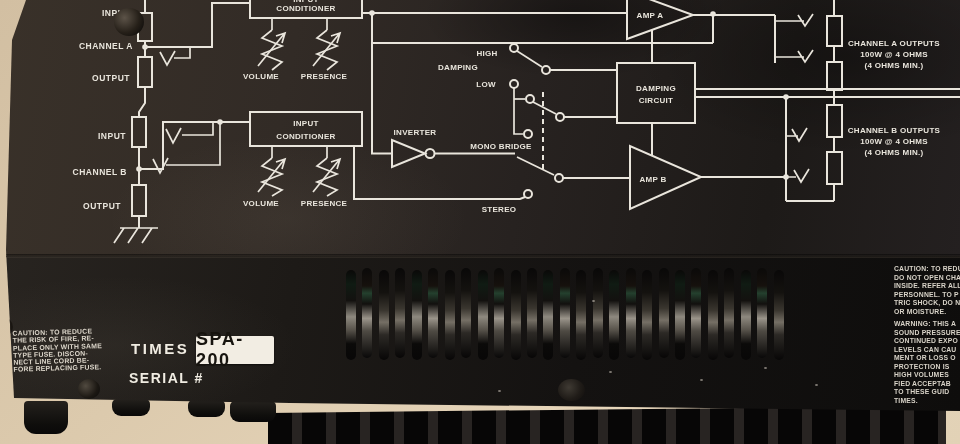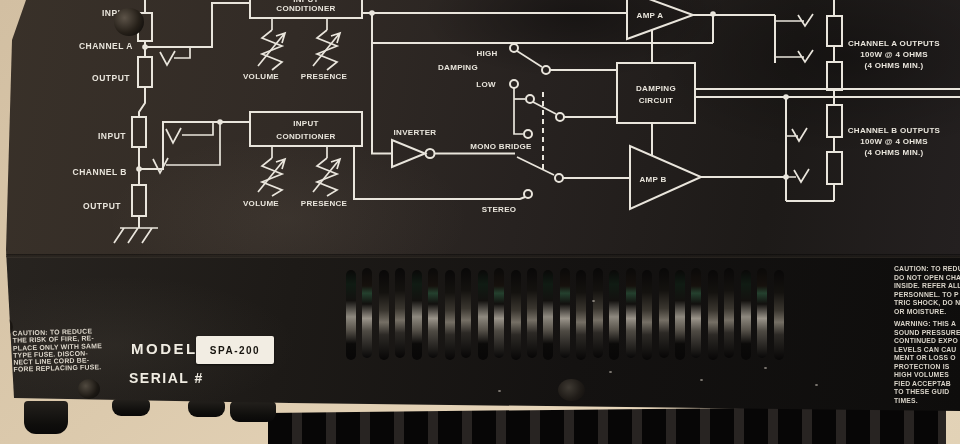--- a/index.html
+++ b/index.html
@@ -52,21 +52,21 @@
   .slot.v2{background:linear-gradient(180deg,#090808 0%,#14120f 25%,#3a362f 45%,#756f65 58%,#2c2925 72%,#070606 100%);}
   
   .fuse-caution{position:absolute;left:13px;top:328px;width:118px;color:#dcd6ca;
     font-size:6.9px;font-weight:bold;line-height:7.3px;letter-spacing:.2px;transform:rotate(-1.6deg);}
   .right-text{position:absolute;left:894px;top:265px;width:130px;color:#d8d3c8;
     font-size:6.8px;font-weight:bold;line-height:8.5px;letter-spacing:.2px;}
   .right-text .gap{height:4px;}
   .model-label{position:absolute;left:131px;top:340px;color:#f0ece2;font-size:15px;font-weight:bold;letter-spacing:2.5px;}
   .serial-label{position:absolute;left:129px;top:370px;color:#f0ece2;font-size:14px;font-weight:bold;letter-spacing:1.5px;}
   .model-sticker{position:absolute;left:196px;top:336px;width:78px;height:28px;background:#f2ede3;border-radius:2px;
-    display:flex;align-items:center;justify-content:center;color:#17140f;font-size:10px;font-weight:bold;letter-spacing:1.5px;
+    display:flex;align-items:center;justify-content:center;color:#17140f;font-size:18px;font-weight:bold;letter-spacing:1.5px;
     box-shadow:0 1px 2px rgba(0,0,0,.6);}
   .serial-sticker{position:absolute;left:194px;top:367px;width:76px;height:31px;background:#ede6da;border-radius:2px;
     display:flex;align-items:center;justify-content:center;color:#c4857a;font-size:8.5px;font-weight:bold;letter-spacing:1px;opacity:.97;
     box-shadow:0 1px 2px rgba(0,0,0,.6);}
   
   .screw{position:absolute;border-radius:50%;}
   .screw.s1{left:114px;top:8px;width:30px;height:28px;background:radial-gradient(circle at 35% 35%,#5c5348,#262019 55%,#0c0a09 90%);}
   .screw.s2{left:-7px;top:317px;width:20px;height:20px;background:radial-gradient(circle at 40% 40%,#4c453c,#1a1612 60%);}
   .screw.s3{left:78px;top:379px;width:22px;height:20px;background:radial-gradient(circle at 35% 35%,#514a40,#1c1813 60%,#0b0a09);}
   .screw.s4{left:558px;top:379px;width:27px;height:22px;background:radial-gradient(circle at 40% 38%,#3f3a33,#201c18 55%,#0e0c0b);}
@@ -257,21 +257,21 @@
 
     <div class="fuse-caution">
       <div>CAUTION: TO REDUCE</div>
       <div>THE RISK OF FIRE, RE-</div>
       <div>PLACE ONLY WITH SAME</div>
       <div>TYPE FUSE. DISCON-</div>
       <div>NECT LINE CORD BE-</div>
       <div>FORE REPLACING FUSE.</div>
     </div>
 
-    <div class="model-label">MODEL</div>
+    <div class="model-label">TIMES</div>
     <div class="model-sticker">SPA-200</div>
     <div class="serial-label">SERIAL #</div>
 
     <div class="right-text">
       <div>CAUTION: TO REDU</div>
       <div>DO NOT OPEN CHAS</div>
       <div>INSIDE. REFER ALL</div>
       <div>PERSONNEL. TO P</div>
       <div>TRIC SHOCK, DO N</div>
       <div>OR MOISTURE.</div>

